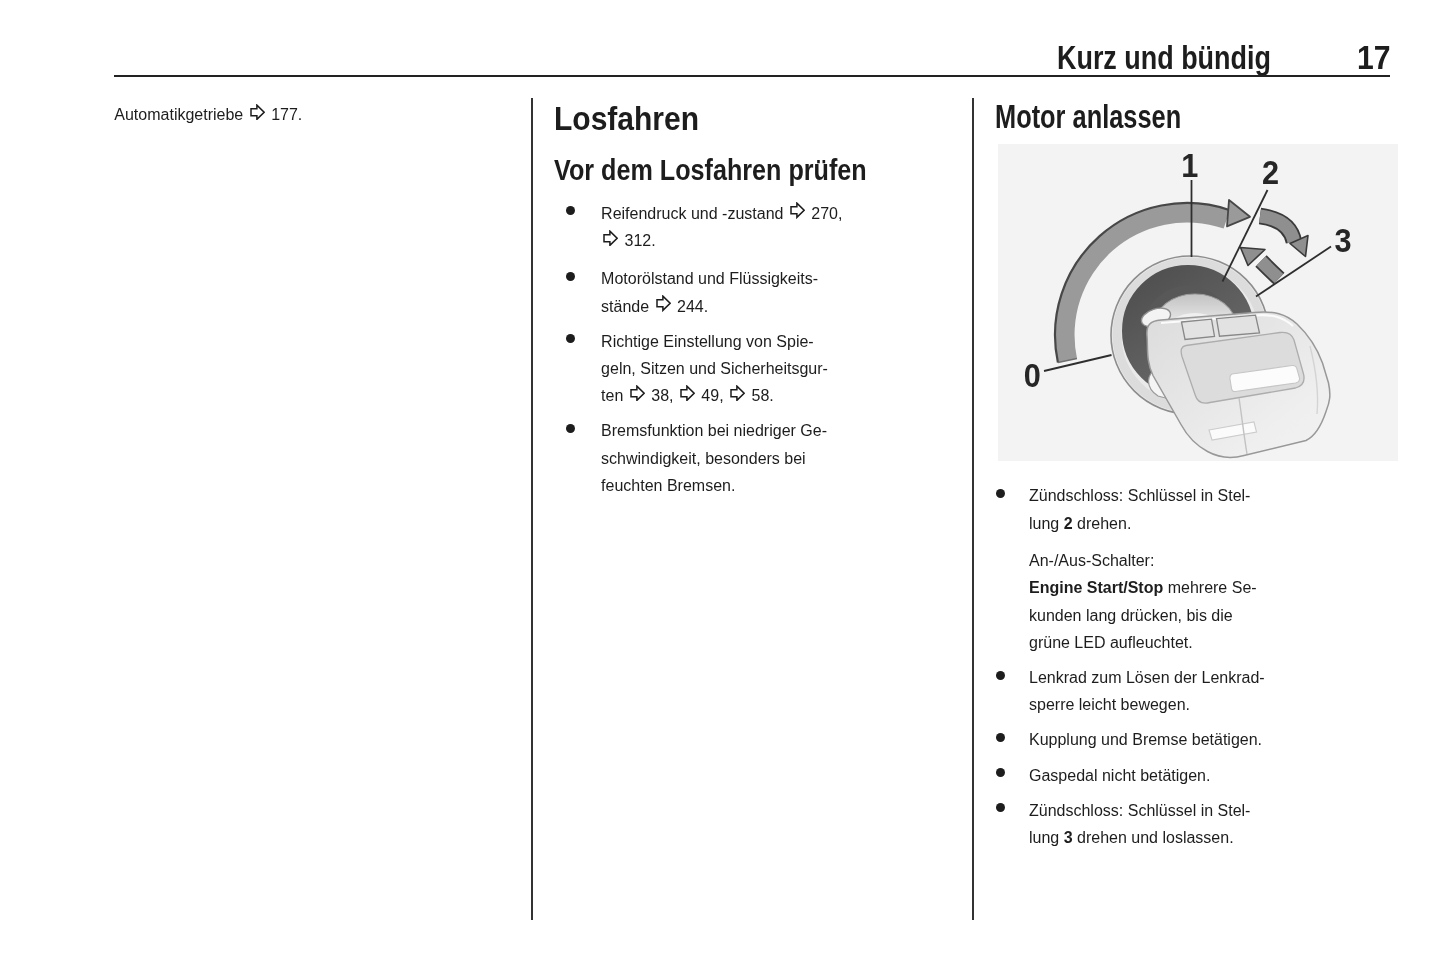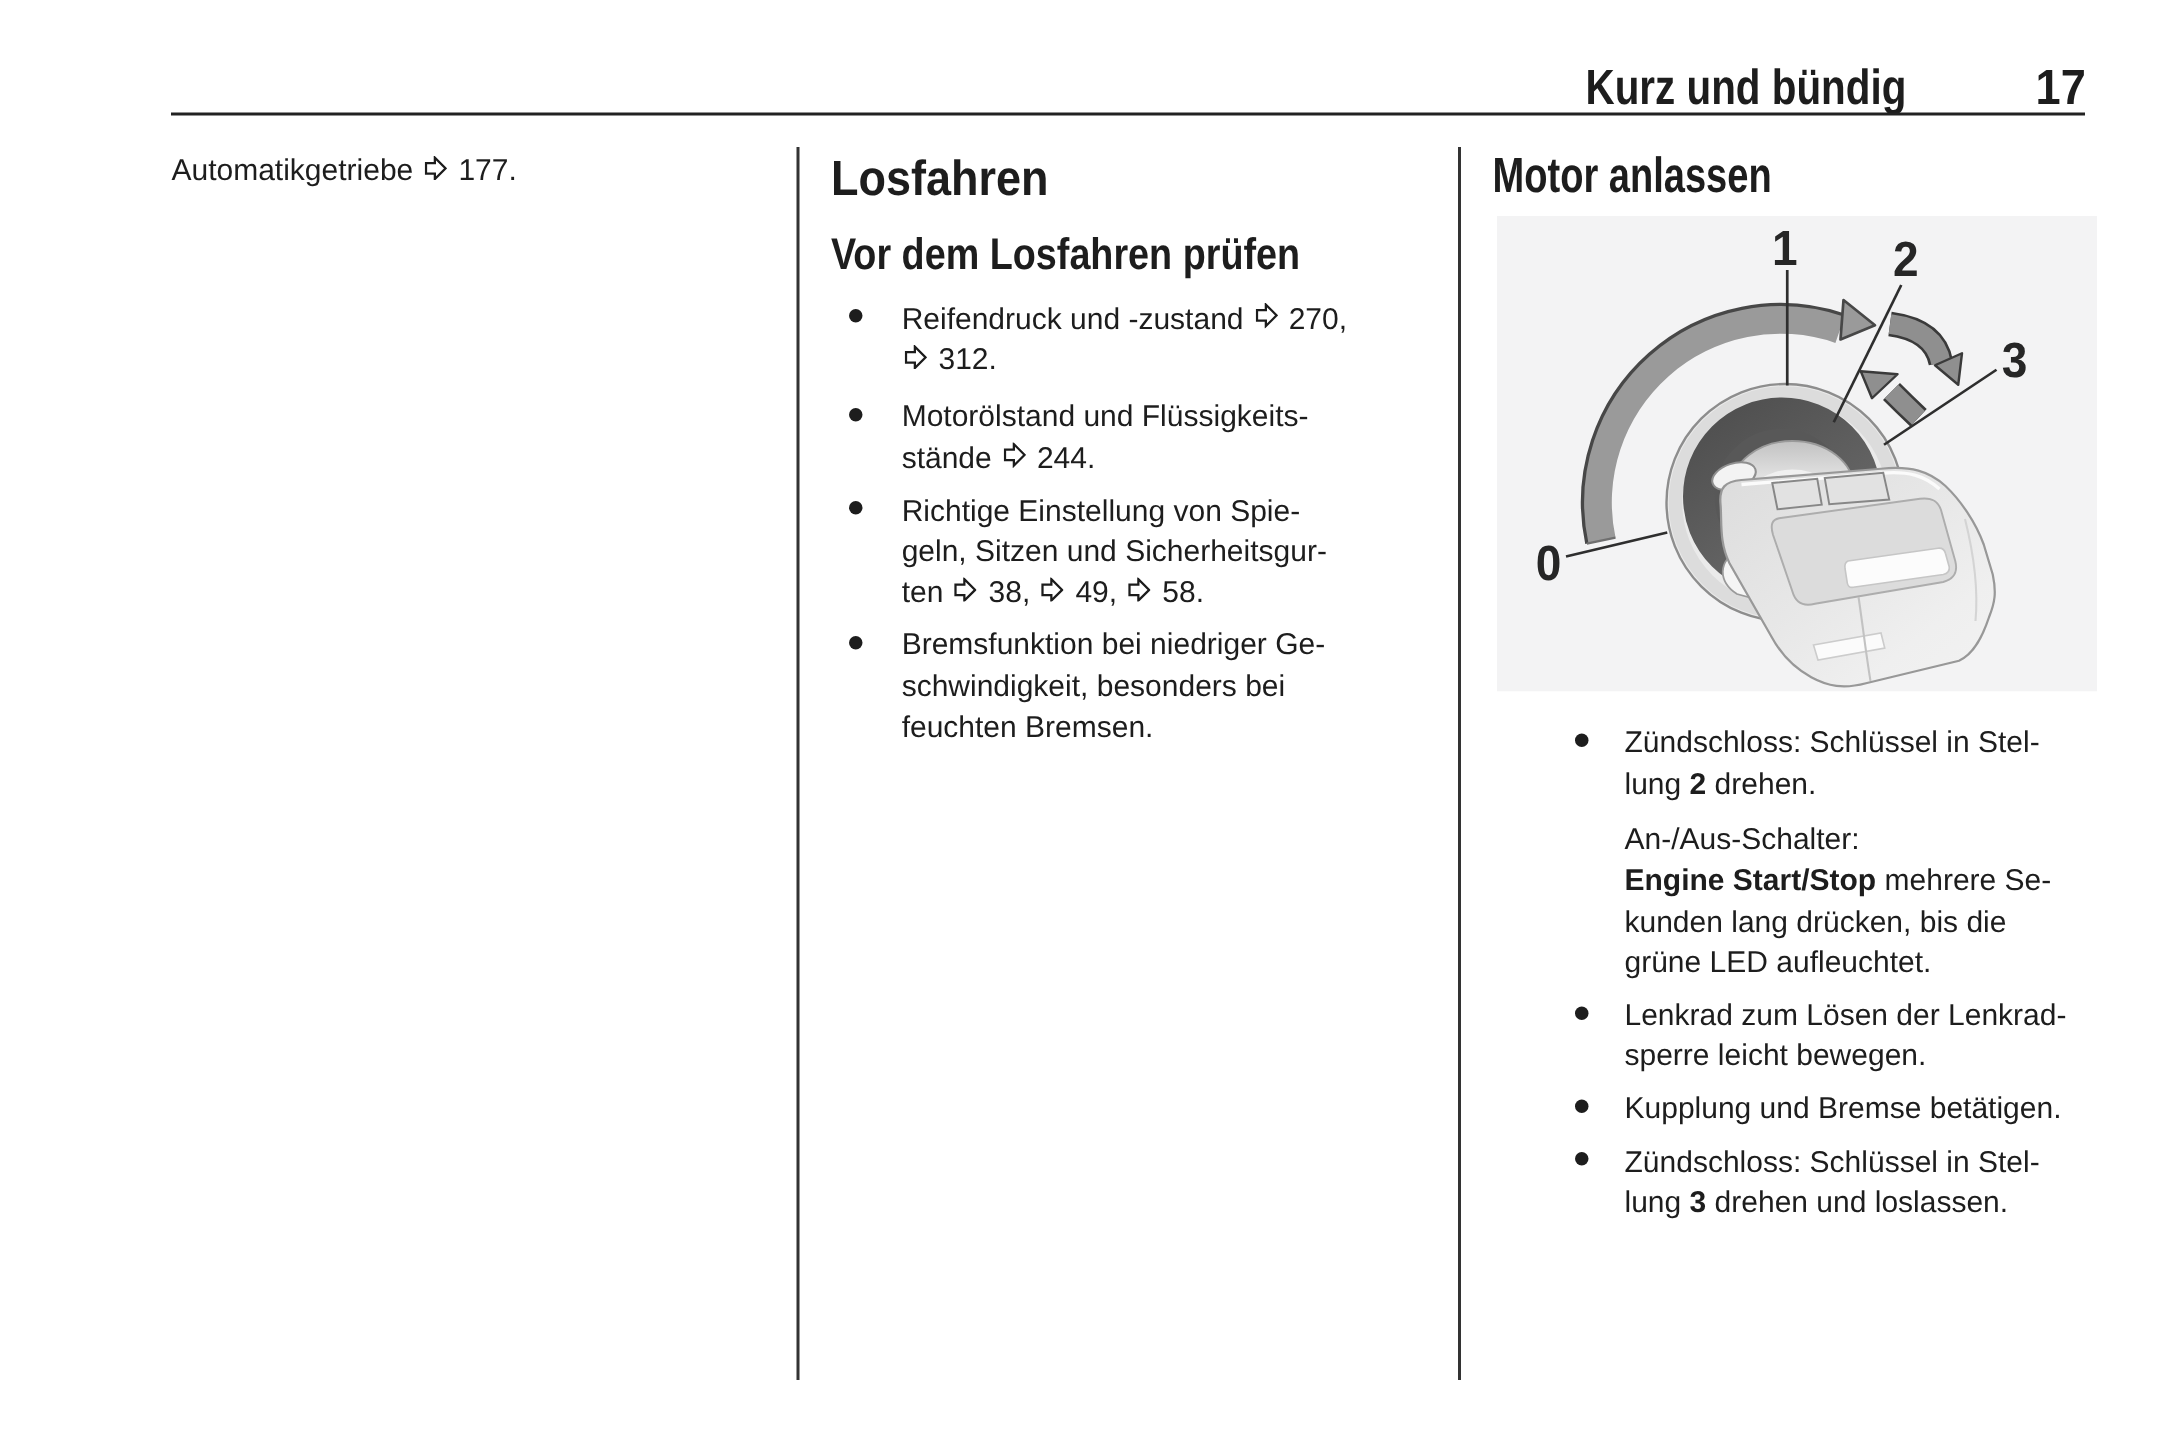--- a/index.html
+++ b/index.html
@@ -1,19 +1,19 @@
 <!DOCTYPE html>
 <html><head><meta charset="utf-8"><style>
 *{margin:0;padding:0;box-sizing:border-box}
 html,body{width:1445px;height:965px;background:#fff;font-family:"Liberation Sans",sans-serif;color:#1d1d1d}
 body{position:relative;overflow:hidden}
 .abs{position:absolute}
 .h1{font-size:33px;font-weight:bold;line-height:33px;white-space:nowrap;transform-origin:0 0}
 .h2{font-size:29.5px;font-weight:bold;line-height:29.5px;white-space:nowrap;transform-origin:0 0}
-.body,.li,.pc{font-size:20px;line-height:27.3px}
+.body,.li,.pc{font-size:16px;line-height:27.3px}
 .list{width:400px}
 .li{position:relative;padding-left:45.3px;margin-bottom:7.8px}
 .li::before{content:"";position:absolute;left:10.4px;top:6.7px;width:9px;height:9px;border-radius:50%;background:#1d1d1d}
 .c3 .li{padding-left:44px}
 .c3 .li::before{left:10.6px}
 .pc{padding-left:44px;margin:10.1px 0 7.8px 0}
 .ar{vertical-align:0;margin:0 2px}
 </style></head>
 <body>
 
@@ -109,19 +109,20 @@
 <path d="M46,227 L113.5,211" stroke="#2e2e2e" stroke-width="1.8" fill="none"></path>
 
 <g font-family="Liberation Sans, sans-serif" font-size="33" font-weight="bold" fill="#262626" text-anchor="middle">
 <text transform="translate(34.3,242.5) scale(0.93,1)">0</text>
 <text transform="translate(191.8,32.6) scale(0.93,1)">1</text>
 <text transform="translate(272.5,39.9) scale(0.93,1)">2</text>
 <text transform="translate(345.1,107.5) scale(0.93,1)">3</text>
 </g>
 </svg>
 </div>
-<div class="abs list c3" style="left:1039px;top:482.35px">
+<div class="abs list c3" style="left:985px;top:482.35px">
 <div class="li">Zündschloss: Schlüssel in Stel-<br>lung <b>2</b> drehen.</div>
 <div class="pc">An-/Aus-Schalter:<br><b>Engine Start/Stop</b> mehrere Se-<br>kunden lang drücken, bis die<br>grüne LED aufleuchtet.</div>
 <div class="li">Lenkrad zum Lösen der Lenkrad-<br>sperre leicht bewegen.</div>
 <div class="li">Kupplung und Bremse betätigen.</div>
+<div class="li">Gaspedal nicht betätigen.</div>
 <div class="li">Zündschloss: Schlüssel in Stel-<br>lung <b>3</b> drehen und loslassen.</div>
 </div>
 
 </body></html>

